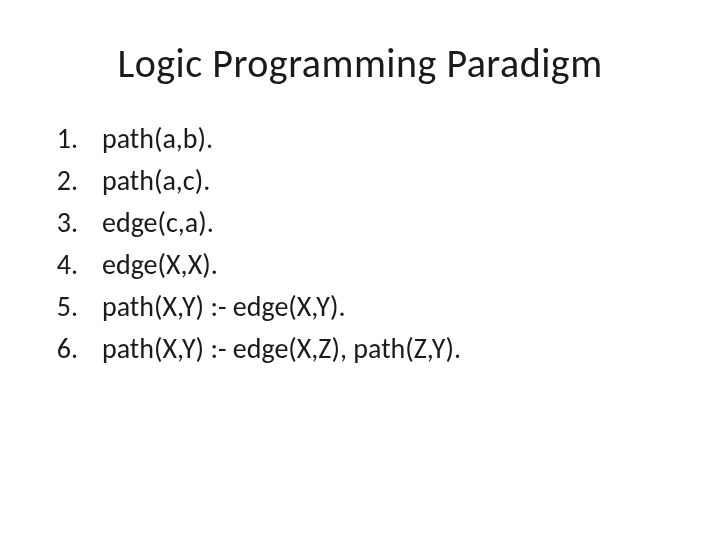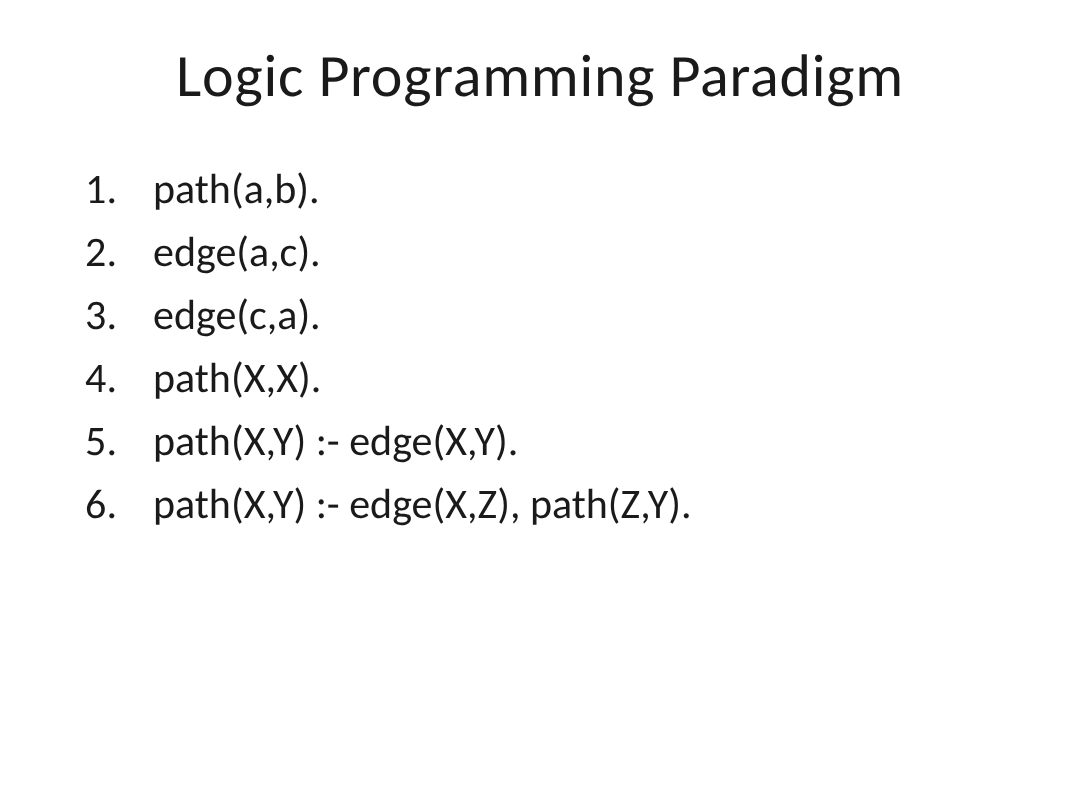--- a/index.html
+++ b/index.html
@@ -9,21 +9,21 @@
     height: 540px;
     background: #ffffff;
     font-family: Calibri, "Segoe UI", Arial, sans-serif;
     color: #000000;
   }
   .slide {
     width: 720px;
     height: 492px;
     position: relative;
     box-sizing: border-box;
-    padding: 26px 40px 40px 40px;
+    padding: 39px 40px 40px 40px;
   }
   .title {
     font-size: 40px;
     font-weight: 400;
     text-align: center;
     color: #1a1a1a;
     margin: 0 0 30px 0;
     letter-spacing: 0.5px;
   }
   .list {
@@ -54,29 +54,29 @@
 
 <div class="slide">
   <h1 class="title">Logic Programming Paradigm</h1>
   <ol class="list">
     <li class="list-item">
       <span class="num">1.</span>
       <span class="content">path(a,b).</span>
     </li>
     <li class="list-item">
       <span class="num">2.</span>
-      <span class="content">edge(a,c).</span>
+      <span class="content">path(a,c).</span>
     </li>
     <li class="list-item">
       <span class="num">3.</span>
       <span class="content">edge(c,a).</span>
     </li>
     <li class="list-item">
       <span class="num">4.</span>
-      <span class="content">path(X,X).</span>
+      <span class="content">edge(X,X).</span>
     </li>
     <li class="list-item">
       <span class="num">5.</span>
       <span class="content">path(X,Y) :- edge(X,Y).</span>
     </li>
     <li class="list-item">
       <span class="num">6.</span>
       <span class="content">path(X,Y) :- edge(X,Z),  path(Z,Y).</span>
     </li>
   </ol>

